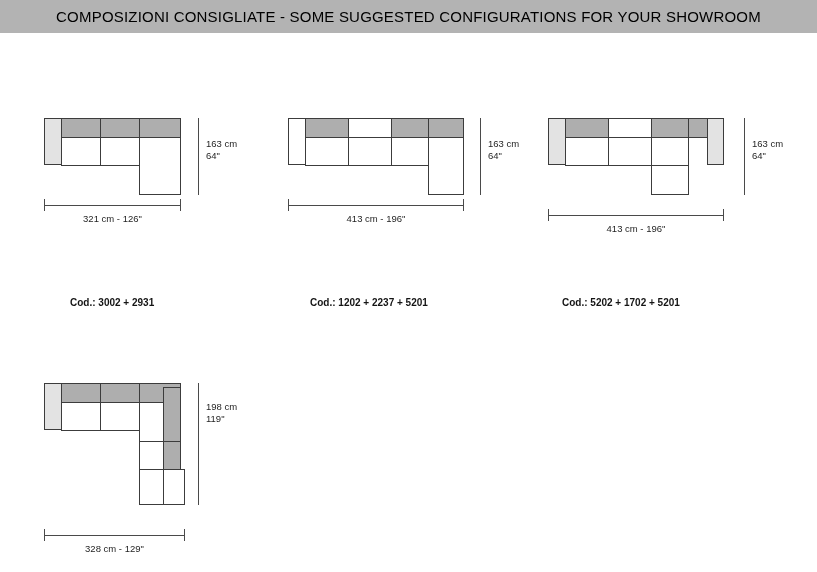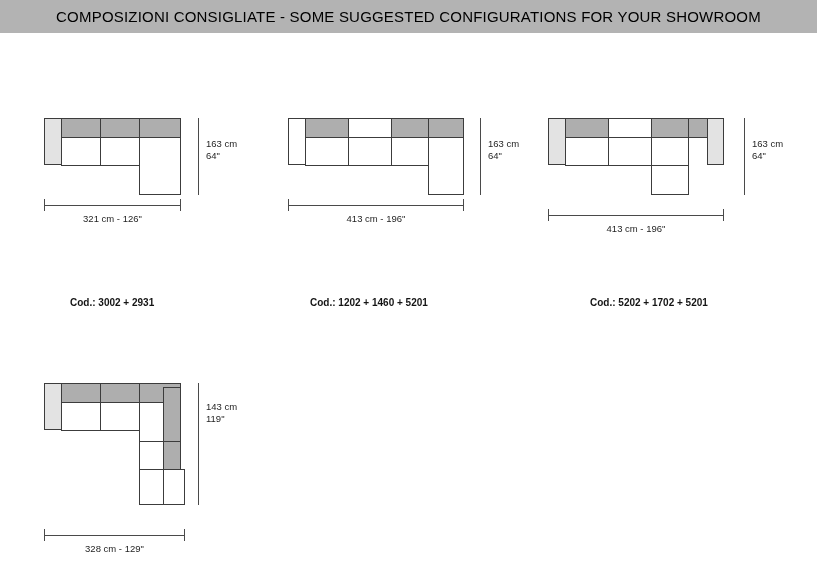--- a/index.html
+++ b/index.html
@@ -125,21 +125,21 @@
 
       <div class="dimline-v" style="left:236px; top:85px; height:77px;"></div>
       <div class="dim-label" style="left:244px; top:105px;">163 cm</div>
       <div class="dim-label" style="left:244px; top:117px;">64"</div>
 
       <div class="dimline-h" style="left:44px; top:172px; width:176px;"></div>
       <div class="tick" style="left:44px; top:166px; width:1px; height:12px;"></div>
       <div class="tick" style="left:219px; top:166px; width:1px; height:12px;"></div>
       <div class="dim-label center" style="left:44px; top:180px; width:176px;">413 cm - 196"</div>
     </div>
-    <div class="code" style="left:66px; top:264px;">Cod.: 1202 + 1460 + 5201</div>
+    <div class="code" style="left:66px; top:264px;">Cod.: 1202 + 2237 + 5201</div>
   </div>
 
   <div class="config" style="left:504px; top:0px;">
     <div class="fig">
       <div class="mod lgrey" style="left:44px; top:85px; width:18px; height:47px;"></div>
       <div class="mod grey" style="left:61px; top:85px; width:44px; height:20px;"></div>
       <div class="mod" style="left:104px; top:85px; width:44px; height:20px;"></div>
       <div class="mod grey" style="left:147px; top:85px; width:38px; height:20px;"></div>
       <div class="mod grey" style="left:184px; top:85px; width:36px; height:20px;"></div>
       <div class="mod" style="left:61px; top:104px; width:44px; height:29px;"></div>
@@ -150,40 +150,40 @@
 
       <div class="dimline-v" style="left:240px; top:85px; height:77px;"></div>
       <div class="dim-label" style="left:248px; top:105px;">163 cm</div>
       <div class="dim-label" style="left:248px; top:117px;">64"</div>
 
       <div class="dimline-h" style="left:44px; top:182px; width:176px;"></div>
       <div class="tick" style="left:44px; top:176px; width:1px; height:12px;"></div>
       <div class="tick" style="left:219px; top:176px; width:1px; height:12px;"></div>
       <div class="dim-label center" style="left:44px; top:190px; width:176px;">413 cm - 196"</div>
     </div>
-    <div class="code" style="left:86px; top:264px;">Cod.: 5202 + 1702 + 5201</div>
+    <div class="code" style="left:58px; top:264px;">Cod.: 5202 + 1702 + 5201</div>
   </div>
 
   <div class="config" style="left:0px; top:258px;">
     <div class="fig">
       <div class="mod lgrey" style="left:44px; top:92px; width:18px; height:47px;"></div>
       <div class="mod grey" style="left:61px; top:92px; width:40px; height:20px;"></div>
       <div class="mod grey" style="left:100px; top:92px; width:40px; height:20px;"></div>
       <div class="mod grey" style="left:139px; top:92px; width:42px; height:20px;"></div>
       <div class="mod" style="left:61px; top:111px; width:40px; height:29px;"></div>
       <div class="mod" style="left:100px; top:111px; width:40px; height:29px;"></div>
       <div class="mod" style="left:139px; top:111px; width:25px; height:40px;"></div>
       <div class="mod grey" style="left:163px; top:96px; width:18px; height:55px;"></div>
       <div class="mod" style="left:139px; top:150px; width:25px; height:29px;"></div>
       <div class="mod grey" style="left:163px; top:150px; width:18px; height:29px;"></div>
       <div class="mod" style="left:139px; top:178px; width:25px; height:36px;"></div>
       <div class="mod" style="left:163px; top:178px; width:22px; height:36px;"></div>
 
       <div class="dimline-v" style="left:198px; top:92px; height:122px;"></div>
-      <div class="dim-label" style="left:206px; top:110px;">143 cm</div>
+      <div class="dim-label" style="left:206px; top:110px;">198 cm</div>
       <div class="dim-label" style="left:206px; top:122px;">119"</div>
 
       <div class="dimline-h" style="left:44px; top:244px; width:141px;"></div>
       <div class="tick" style="left:44px; top:238px; width:1px; height:12px;"></div>
       <div class="tick" style="left:184px; top:238px; width:1px; height:12px;"></div>
       <div class="dim-label center" style="left:44px; top:252px; width:141px;">328 cm - 129"</div>
     </div>
 
   </div>
 

